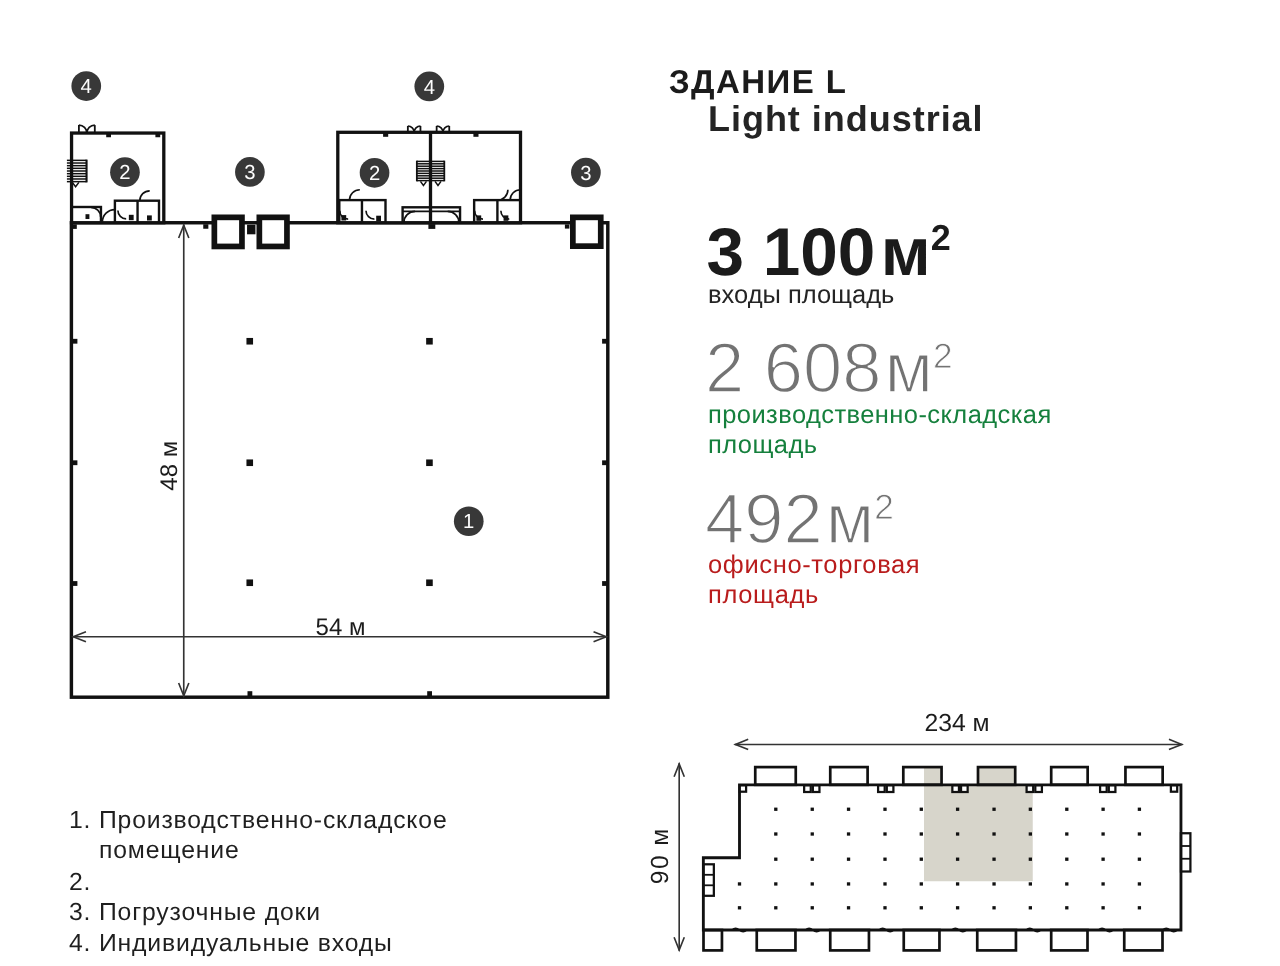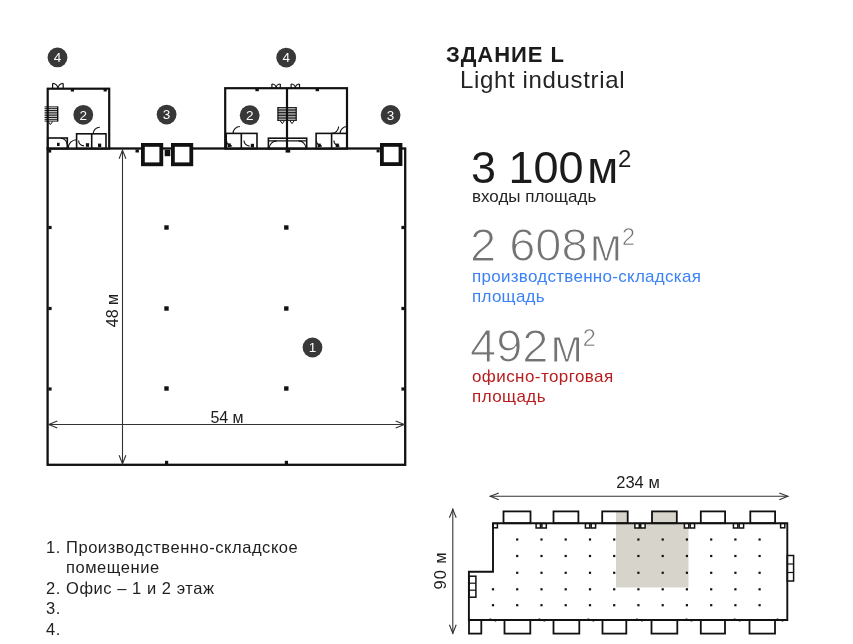--- a/index.html
+++ b/index.html
@@ -232,39 +232,40 @@
     <path d="M 498.8,492.90000000000003 L 490.3,496.3 L 498.8,499.7" fill="none" stroke="#333333" stroke-width="1.1"></path>
     <path d="M 779.3,492.90000000000003 L 787.8,496.3 L 779.3,499.7" fill="none" stroke="#333333" stroke-width="1.1"></path>
 <text x="638" y="487.5" text-anchor="middle" font-size="16.5" fill="#1c1c1c">234 м</text>
 <line x1="452.8" y1="508.8" x2="452.8" y2="633.8" stroke="#333333" stroke-width="1.1"></line>
     <path d="M 449.40000000000003,517.8 L 452.8,509.3 L 456.2,517.8" fill="none" stroke="#333333" stroke-width="1.1"></path>
     <path d="M 449.40000000000003,624.8 L 452.8,633.3 L 456.2,624.8" fill="none" stroke="#333333" stroke-width="1.1"></path>
 <text x="0" y="0" transform="translate(445.5,570.5) rotate(-90)" text-anchor="middle" font-size="16.5" letter-spacing="0.9" fill="#1c1c1c">90 м</text>
 </svg>
 
 <div class="abs" style="left:446px; top:41.5px; font-size:22px; font-weight:bold; letter-spacing:0.95px; color:#1b1b1b;">ЗДАНИЕ L</div>
-<div class="abs" style="left:460px; top:66px; font-size:24px; font-weight:400; letter-spacing:0.65px; color:#242424;">Light industrial</div>
-
-<div class="abs" style="left:471px; top:141.5px; font-size:45px; font-weight:normal; color:#1b1b1b;">3 100<span style="margin-left:-9px;"> м</span><span style="font-size:24px; vertical-align:16.5px;">2</span></div>
+<div class="abs" style="left:472px; top:66px; font-size:24px; font-weight:700; letter-spacing:0.65px; color:#242424;">Light industrial</div>
+
+<div class="abs" style="left:471px; top:141.5px; font-size:45px; font-weight:bold; color:#1b1b1b;">3 100<span style="margin-left:-9px;"> м</span><span style="font-size:24px; vertical-align:16.5px;">2</span></div>
 <div class="abs" style="left:472px; top:187px; font-size:17px; color:#242424;">входы площадь</div>
 
 <div class="abs thin" style="left:470px; top:217px; font-size:47px; font-weight:400;">2 608<span style="margin-left:-11px;"> м</span><span class="sup" style="font-size:23.5px; vertical-align:16px;">2</span></div>
-<div class="abs" style="left:472px; top:267px; font-size:17px; letter-spacing:0.28px; color:#3b82f6; line-height:20px;">производственно-складская<br>площадь</div>
+<div class="abs" style="left:472px; top:267px; font-size:17px; letter-spacing:0.28px; color:#15803d; line-height:20px;">производственно-складская<br>площадь</div>
 
 <div class="abs thin" style="left:470px; top:318px; font-size:47px; font-weight:400;">492<span style="margin-left:-11px;"> м</span><span class="sup" style="font-size:23.5px; vertical-align:16px;">2</span></div>
 <div class="abs" style="left:472px; top:367px; font-size:17px; letter-spacing:0.42px; color:#b91c1c; line-height:20px;">офисно-торговая<br>площадь</div>
 
 <div class="abs" style="left:46px; top:537px; font-size:16.5px; letter-spacing:0.55px; color:#1f1f1f; line-height:20.45px;">
   <div style="display:flex;">
       <div style="width:20px;">1.</div>
       <div>Производственно-складское<br>помещение</div>
     </div>
   <div style="display:flex;">
       <div style="width:20px;">2.</div>
-      <div>Офис – 1 и 2 этаж</div>
     </div>
   <div style="display:flex;">
       <div style="width:20px;">3.</div>
+      <div>Погрузочные доки</div>
     </div>
   <div style="display:flex;">
       <div style="width:20px;">4.</div>
+      <div>Индивидуальные входы</div>
     </div>
 </div>
 
 </body></html>

